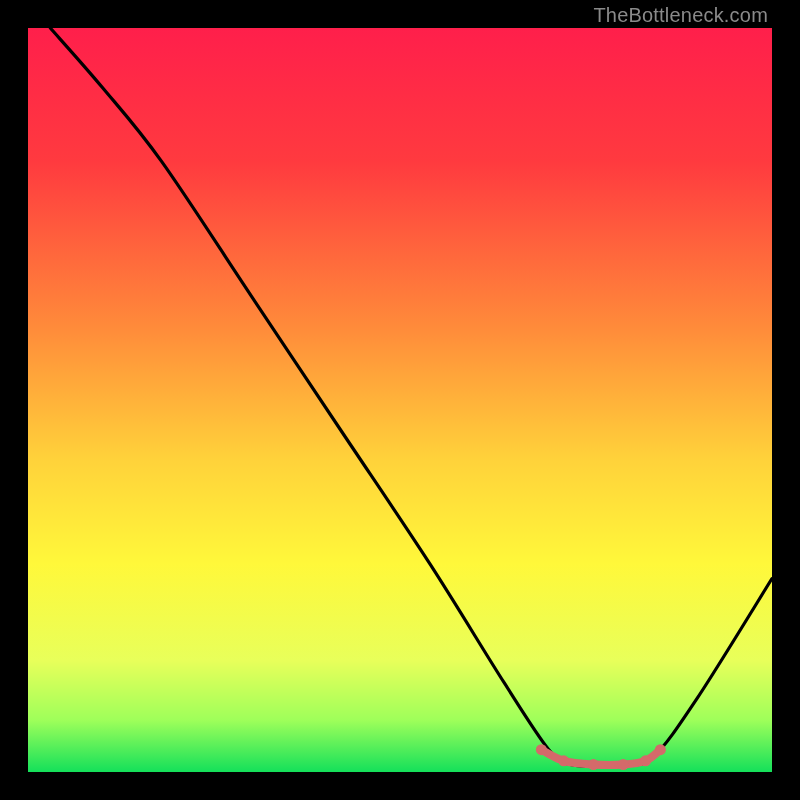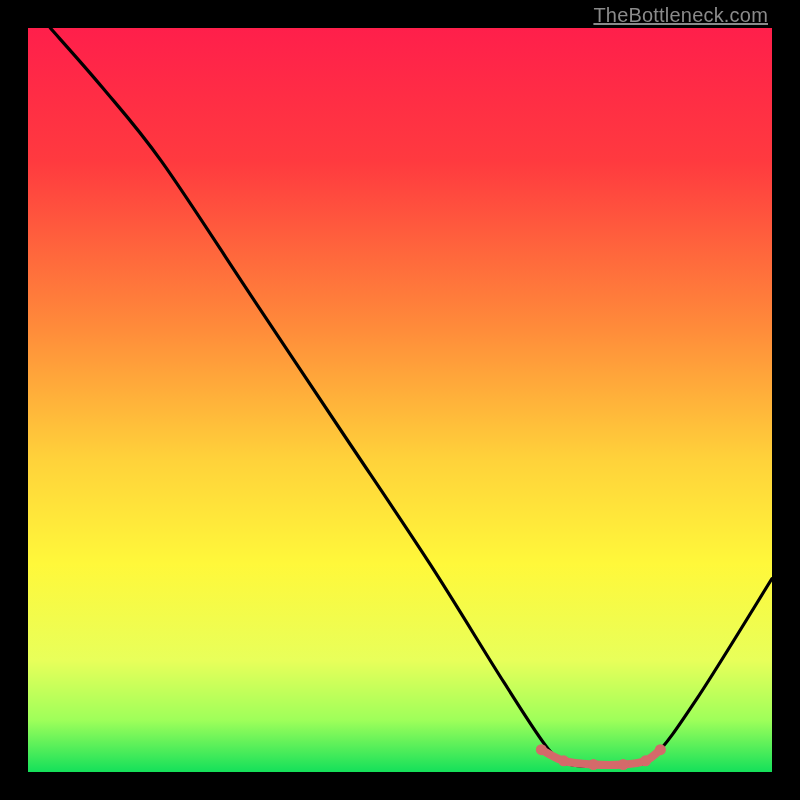--- a/index.html
+++ b/index.html
@@ -20,21 +20,20 @@
     background: #000;
   }
   .watermark {
     position: absolute;
     top: 4px;
     right: 32px;
     color: #8a8a8a;
     font-size: 20px;
     font-weight: 400;
     letter-spacing: 0.2px;
-    text-decoration: underline;
   }
   svg {
     display: block;
   }
 </style>
 </head>
 <body>
 
 <div class="watermark">TheBottleneck.com</div>
 

